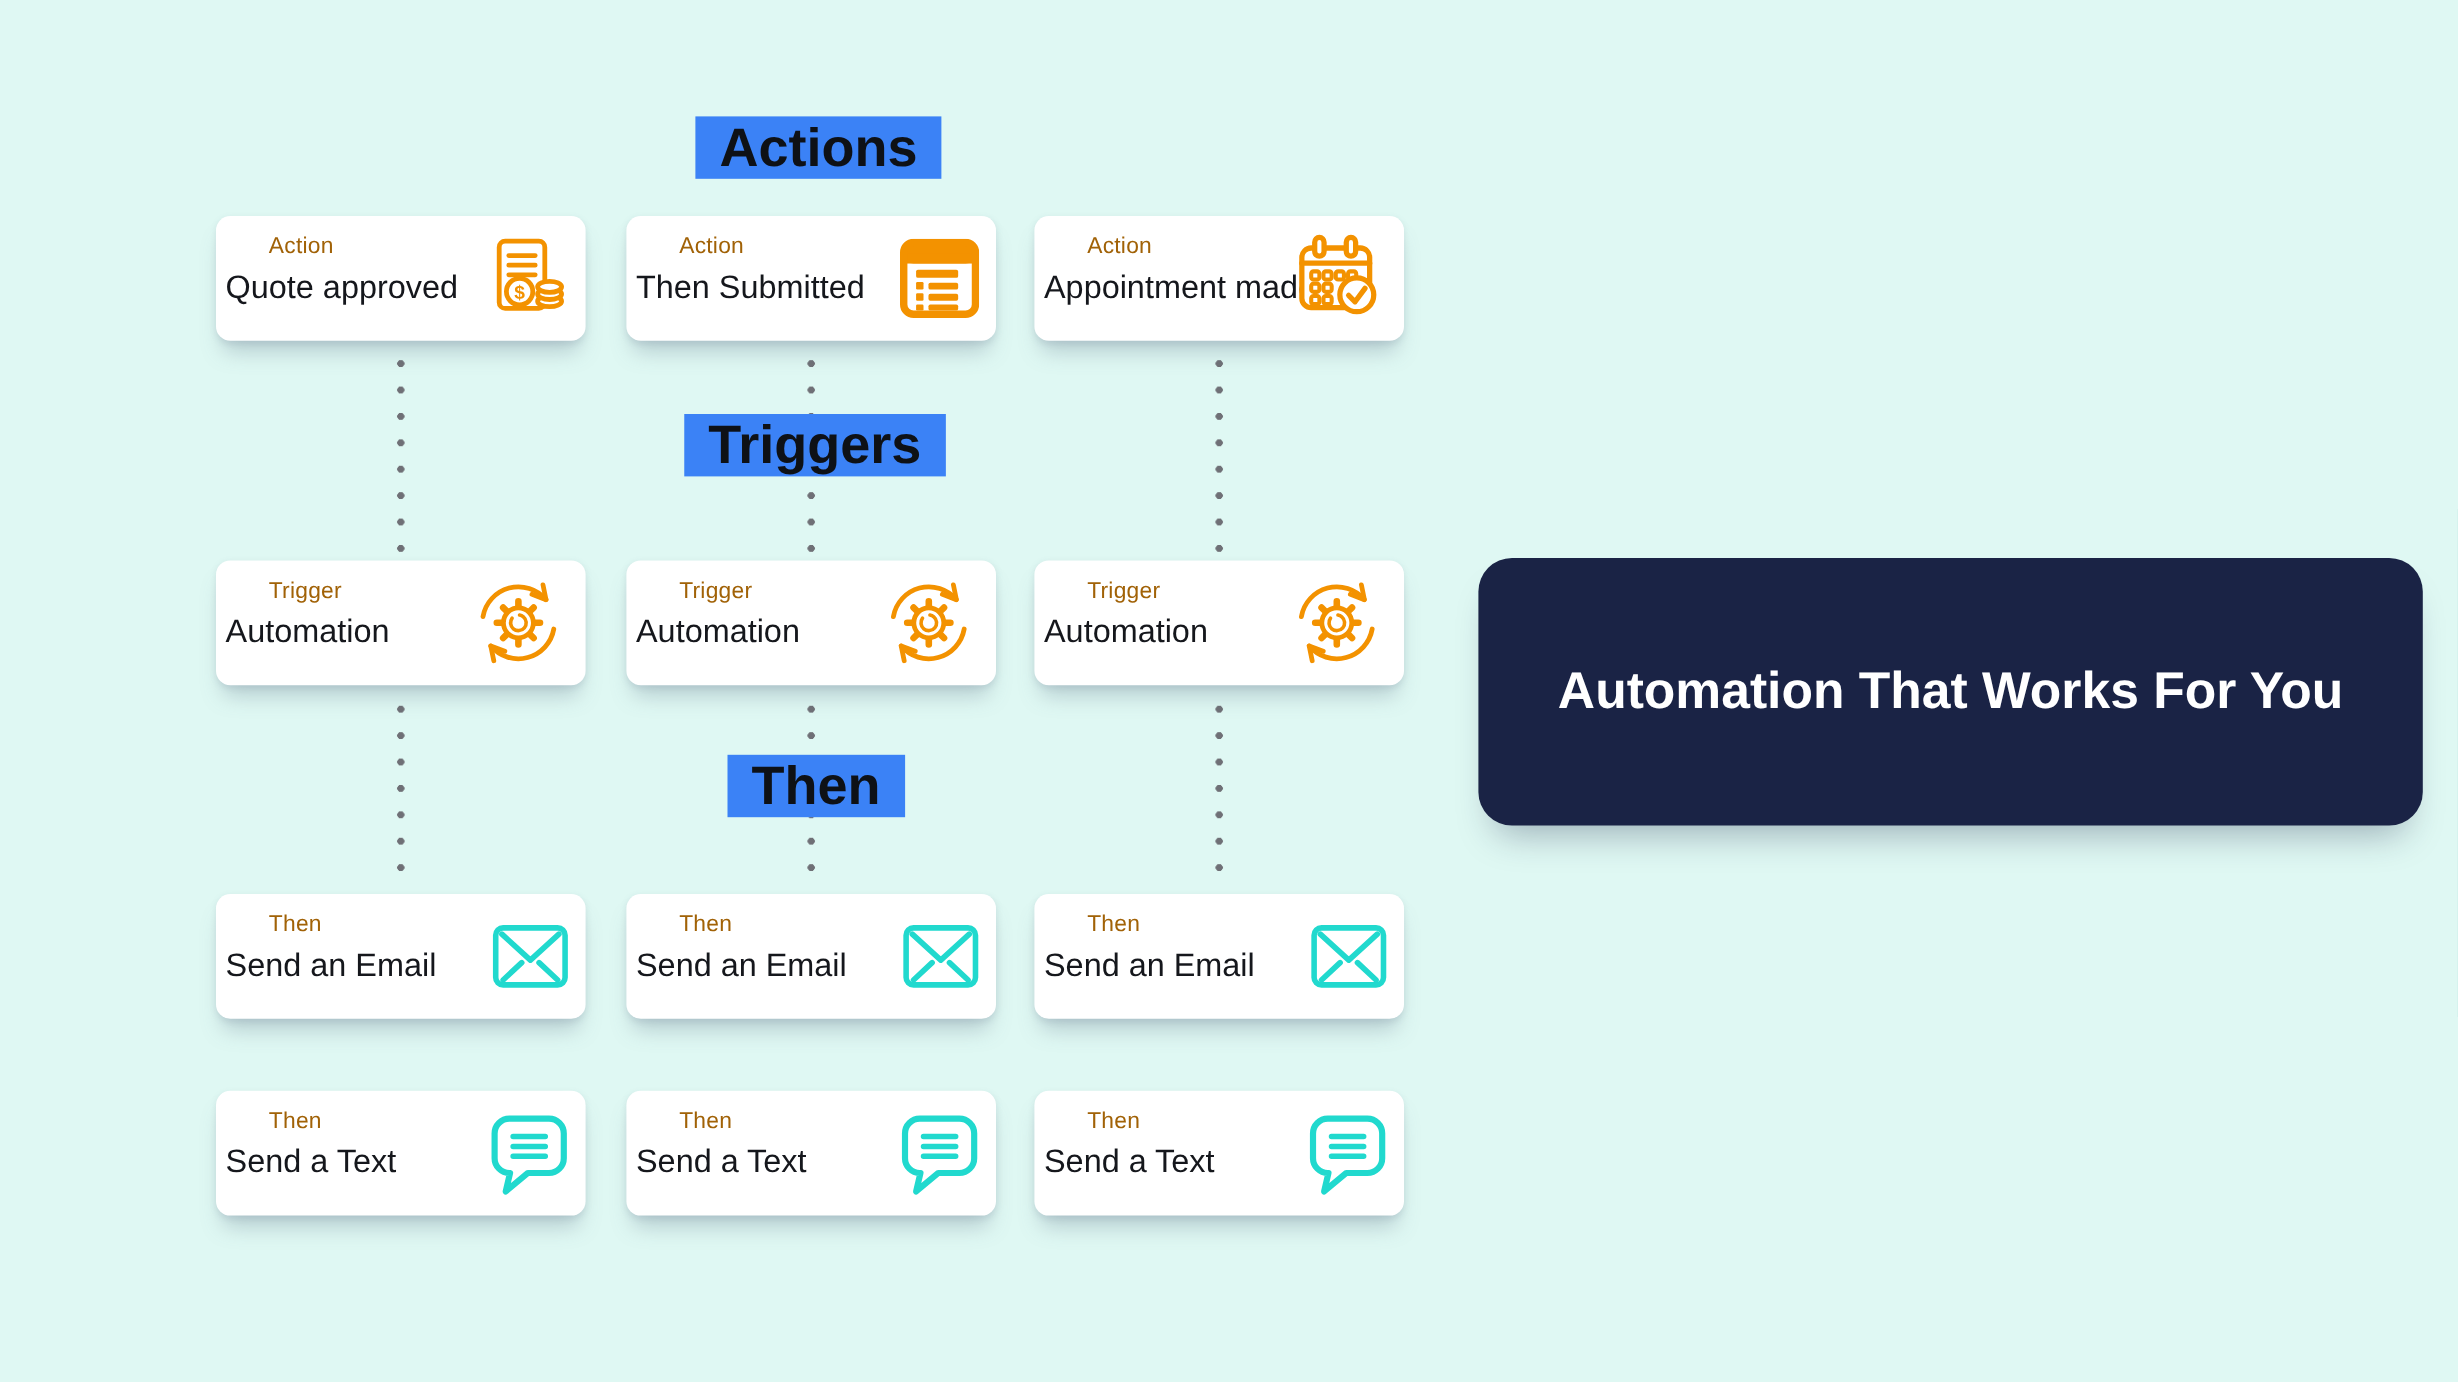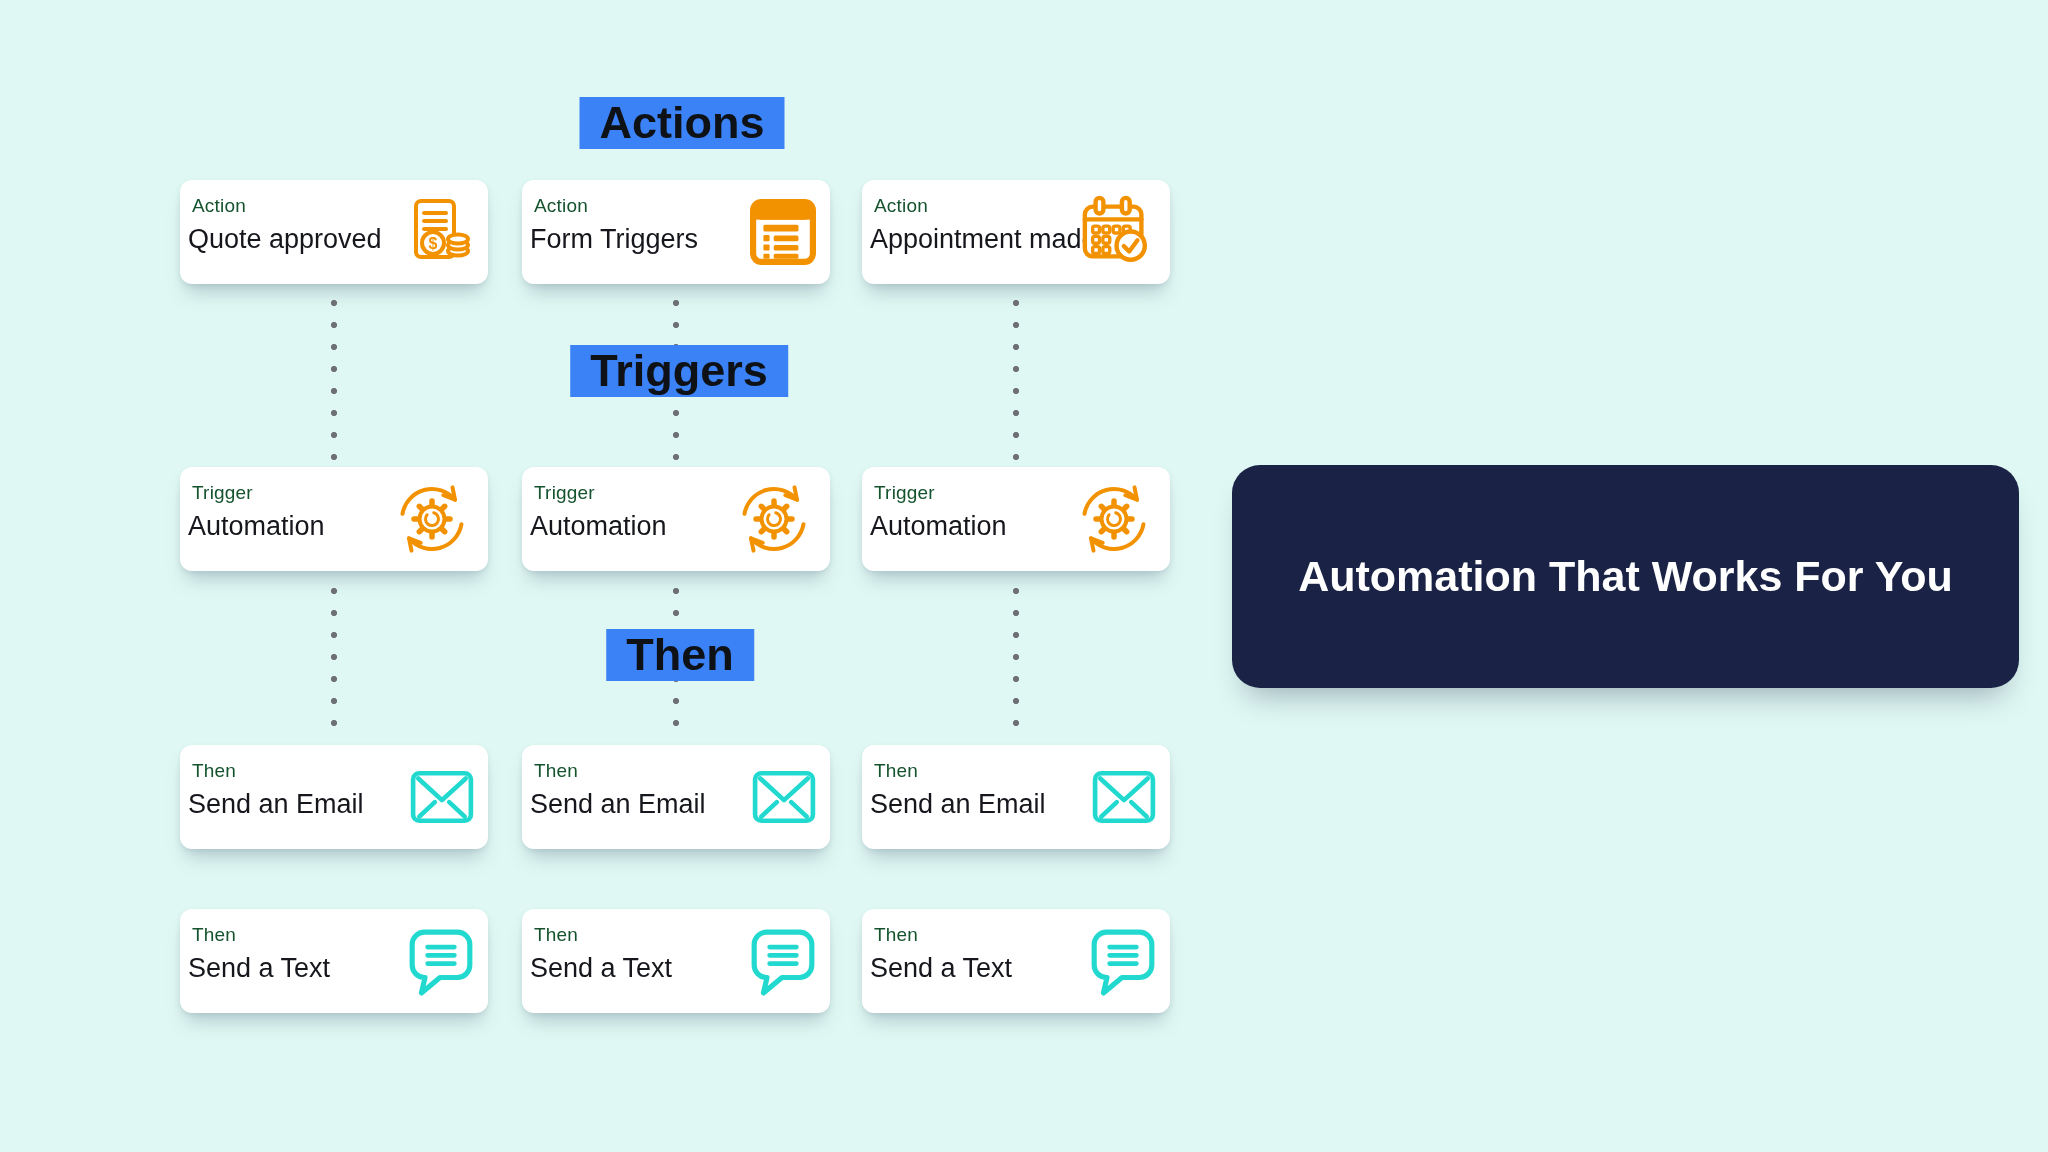--- a/index.html
+++ b/index.html
@@ -33,22 +33,22 @@
 
   
   .card {
     position:absolute; width:308px; height:104px; z-index:2;
     background:#FFFFFF; border-radius:12px;
     box-shadow:0 14px 18px -6px rgba(100,120,140,0.35), 0 2px 5px rgba(100,120,140,0.15);
   }
   .c1 { left:180px; } .c2 { left:522px; } .c3 { left:862px; }
   .r1 { top:180px; } .r2 { top:467px; } .r3 { top:745px; } .r4 { top:909px; }
   .card-label {
-    position:absolute; left:12px; top:15px;
-    font-size:19px; color:#14532d; letter-spacing:0.2px;
+    position:absolute; left:44px; top:15px;
+    font-size:19px; color:#a16207; letter-spacing:0.2px;
   }
   .card-title {
     position:absolute; left:8px; top:44px;
     font-size:27px; font-weight:500; color:#15171C; white-space:nowrap;
   }
   .icon { position:absolute; right:14px; top:50%; transform:translateY(-50%); line-height:0; }
   .icon svg { display:block; }
 
   
   .or-label {
@@ -95,21 +95,21 @@
         <ellipse cx="56" cy="49" rx="10" ry="4.6" fill="#fff"></ellipse>
         <ellipse cx="56" cy="43" rx="10" ry="4.6" fill="#fff"></ellipse>
         <circle cx="31" cy="47" r="11" fill="#fff"></circle>
         <text x="31" y="53" font-size="16" font-weight="bold" fill="#F39200" stroke="none" text-anchor="middle" font-family="Liberation Sans, sans-serif">$</text>
       </svg>
     </span>
   </div>
 
   <div class="card c2 r1">
     <div class="card-label">Action</div>
-    <div class="card-title">Form Triggers</div>
+    <div class="card-title">Then Submitted</div>
     <span class="icon">
       <svg width="66" height="66" viewBox="0 0 64 64" fill="none">
         <rect x="3" y="3" width="58" height="17" rx="8" fill="#F39200"></rect>
         <rect x="3" y="12" width="58" height="8" fill="#F39200"></rect>
         <rect x="13" y="25" width="34" height="6.5" rx="1.5" fill="#F39200"></rect>
         <rect x="13" y="35" width="6" height="6" rx="1" fill="#F39200"></rect>
         <rect x="23" y="35.5" width="24" height="5.5" rx="1.5" fill="#F39200"></rect>
         <rect x="13" y="44" width="6" height="6" rx="1" fill="#F39200"></rect>
         <rect x="23" y="44.5" width="24" height="5.5" rx="1.5" fill="#F39200"></rect>
         <rect x="13" y="53" width="6" height="5" rx="1" fill="#F39200"></rect>

